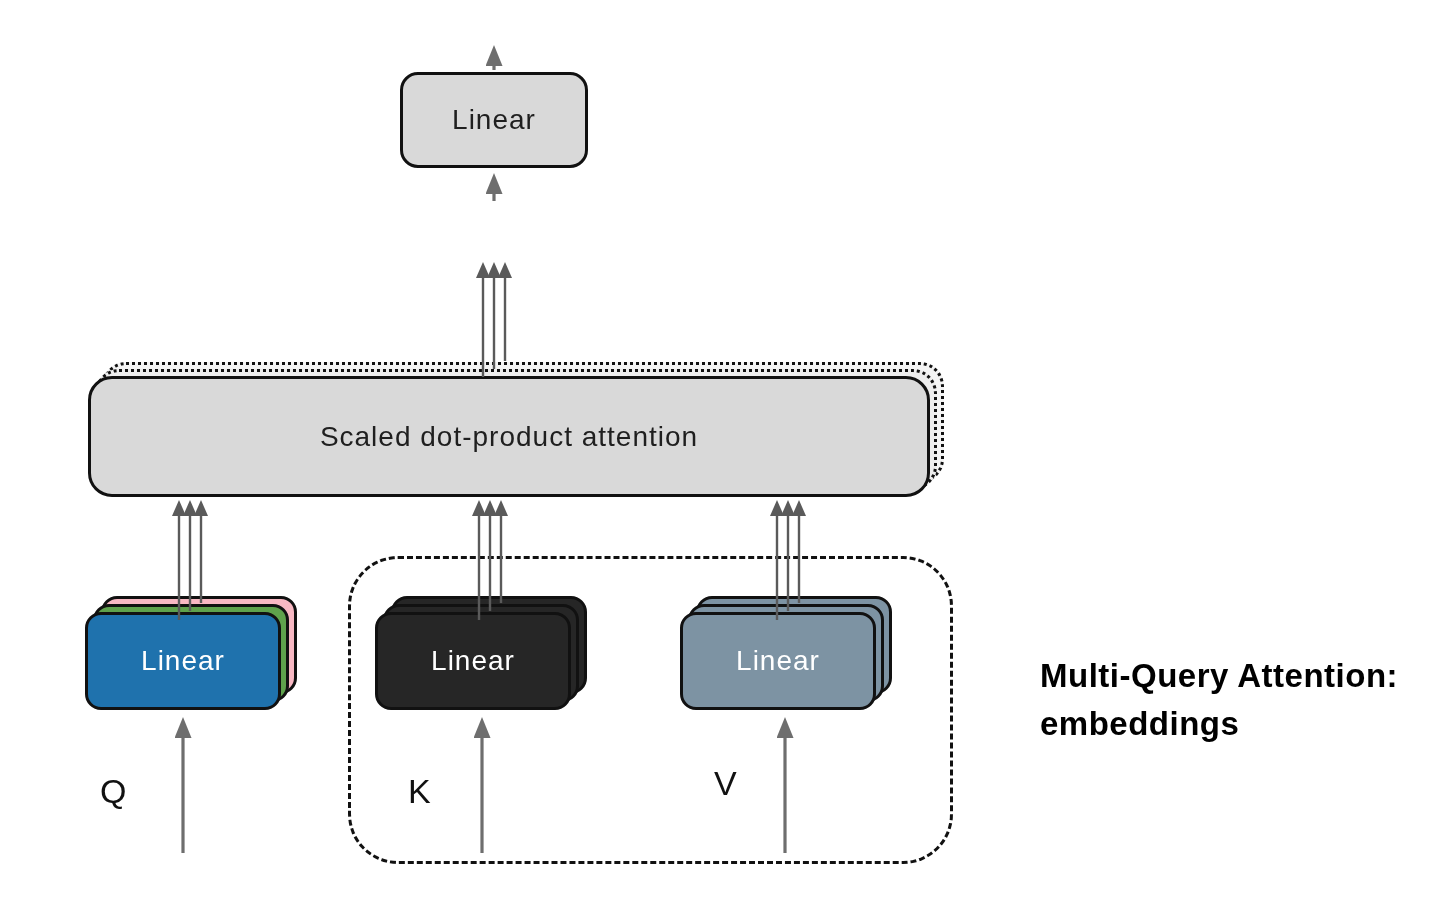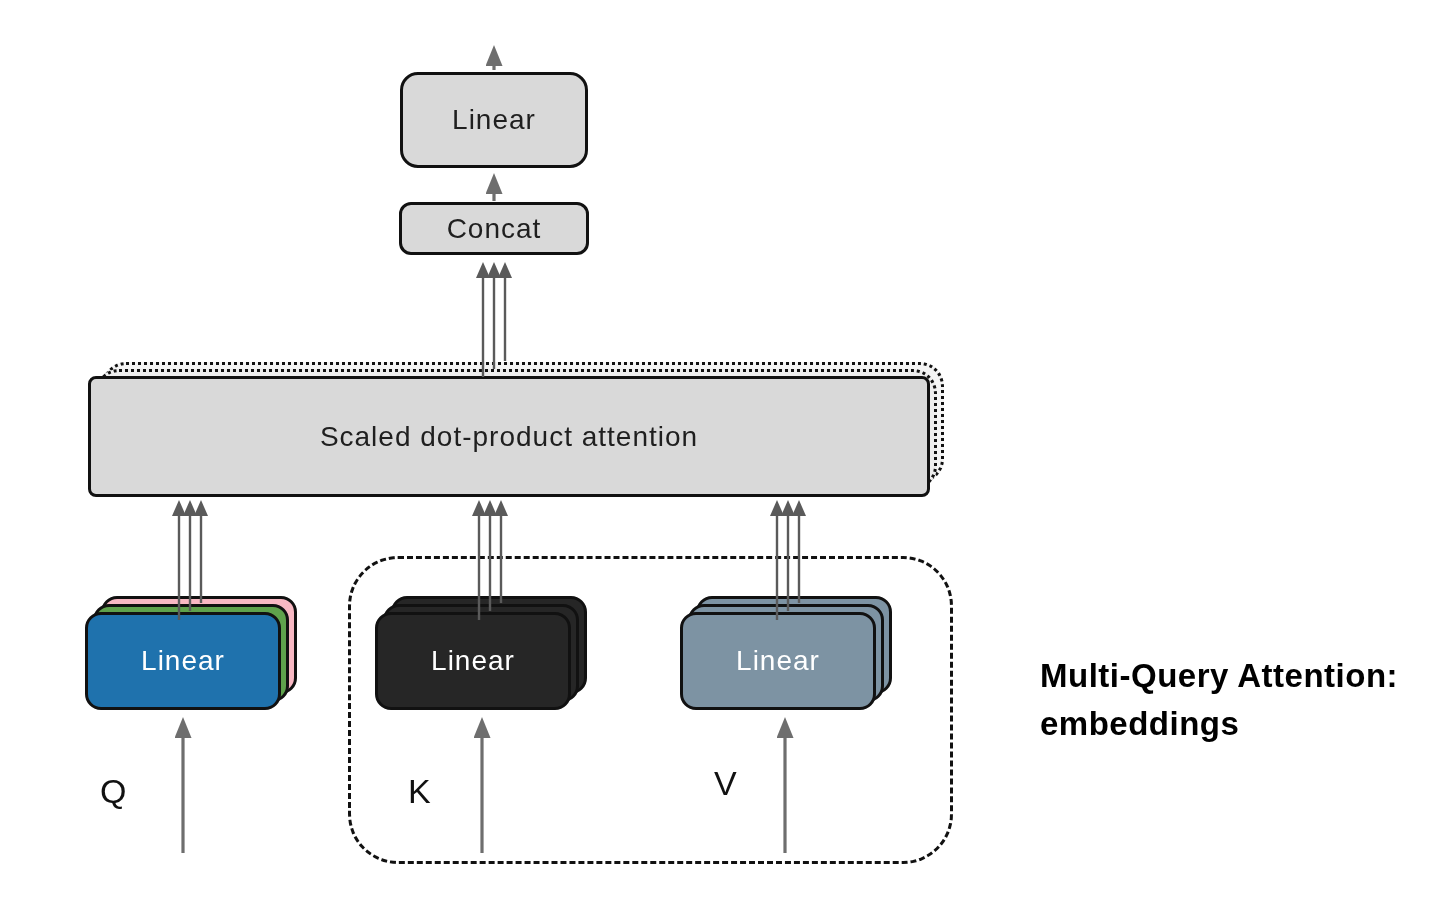--- a/index.html
+++ b/index.html
@@ -38,31 +38,28 @@
 </head>
 <body>
 
 <div id="canvas">
 
   <div class="dashed-group" style="left:348px;top:556px;width:605px;height:308px;"></div>
 
   <div class="ghost" style="left:102px;top:362px;width:842px;height:121px;background:#f4f4f4;"></div>
   <div class="ghost" style="left:95px;top:369px;width:842px;height:121px;background:#ededed;"></div>
 
-  <div class="box" style="left:88px;top:376px;width:842px;height:121px;border-radius:8px;">
+  <div class="box" style="left:88px;top:376px;width:842px;height:121px;border-radius:24px;">
     <span>Scaled dot-product attention</span>
   </div>
 
   <div class="box" style="left:400px;top:72px;width:188px;height:96px;">
     <span>Linear</span>
   </div>
 
-  <div class="box" style="left:399px;top:202px;width:190px;height:53px;border-radius:12px;">
-    <span>Concat</span>
-  </div>
 
   <div class="stack-layer" style="left:101px;top:596px;width:196px;height:98px;background:#f8b8c3;"></div>
   <div class="stack-layer" style="left:93px;top:604px;width:196px;height:98px;background:#5fa24c;"></div>
   <div class="stack-layer stack-front" style="left:85px;top:612px;width:196px;height:98px;background:#1f72ad;">
     <span>Linear</span>
   </div>
 
   <div class="stack-layer" style="left:391px;top:596px;width:196px;height:98px;background:#262626;"></div>
   <div class="stack-layer" style="left:383px;top:604px;width:196px;height:98px;background:#262626;"></div>
   <div class="stack-layer stack-front" style="left:375px;top:612px;width:196px;height:98px;background:#262626;">

